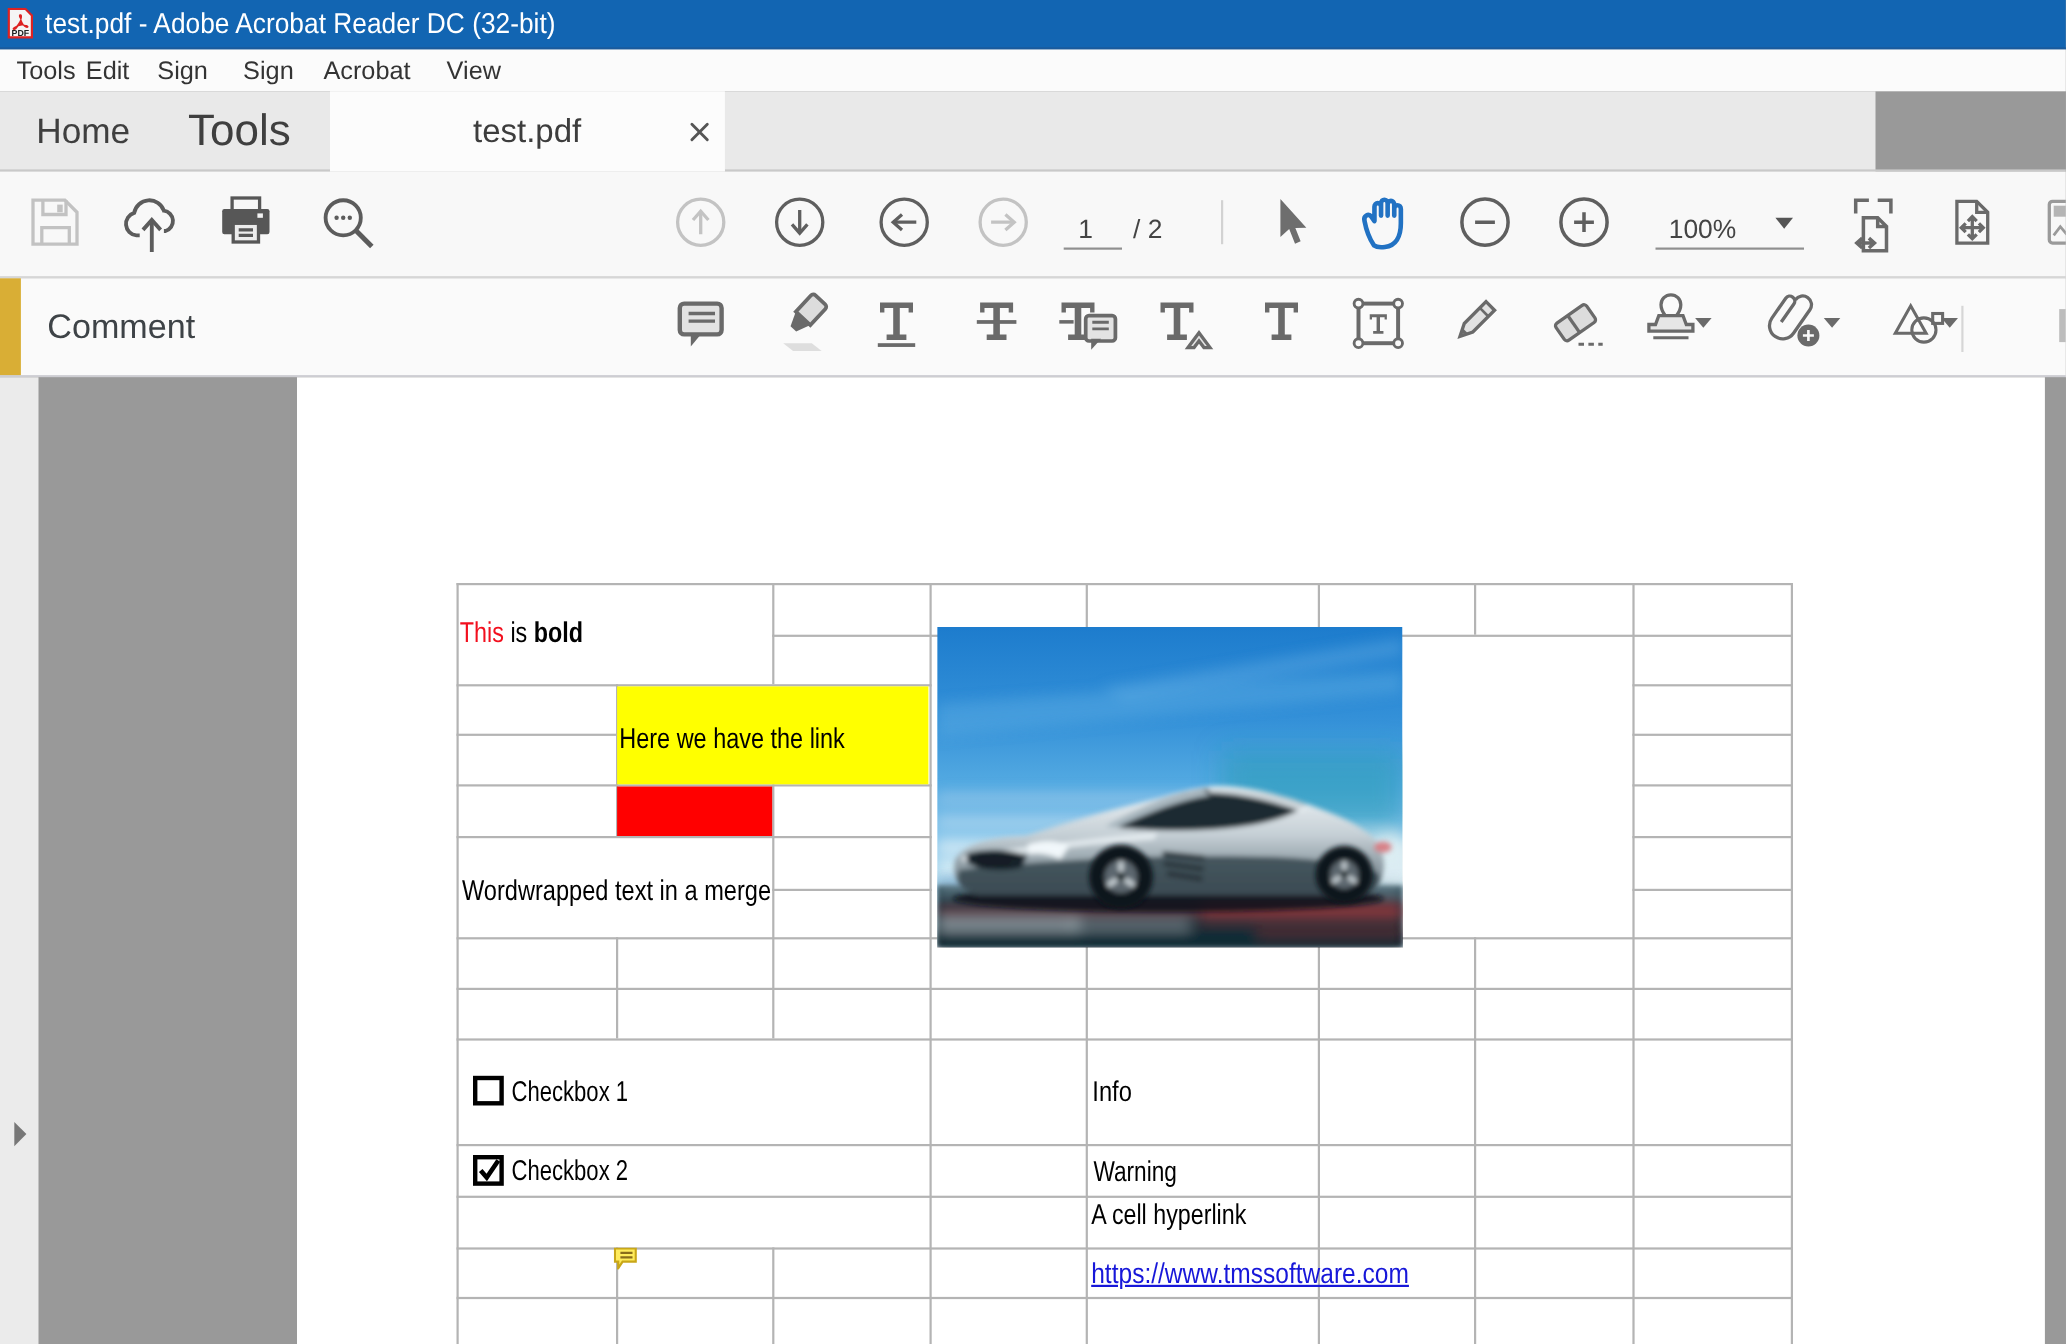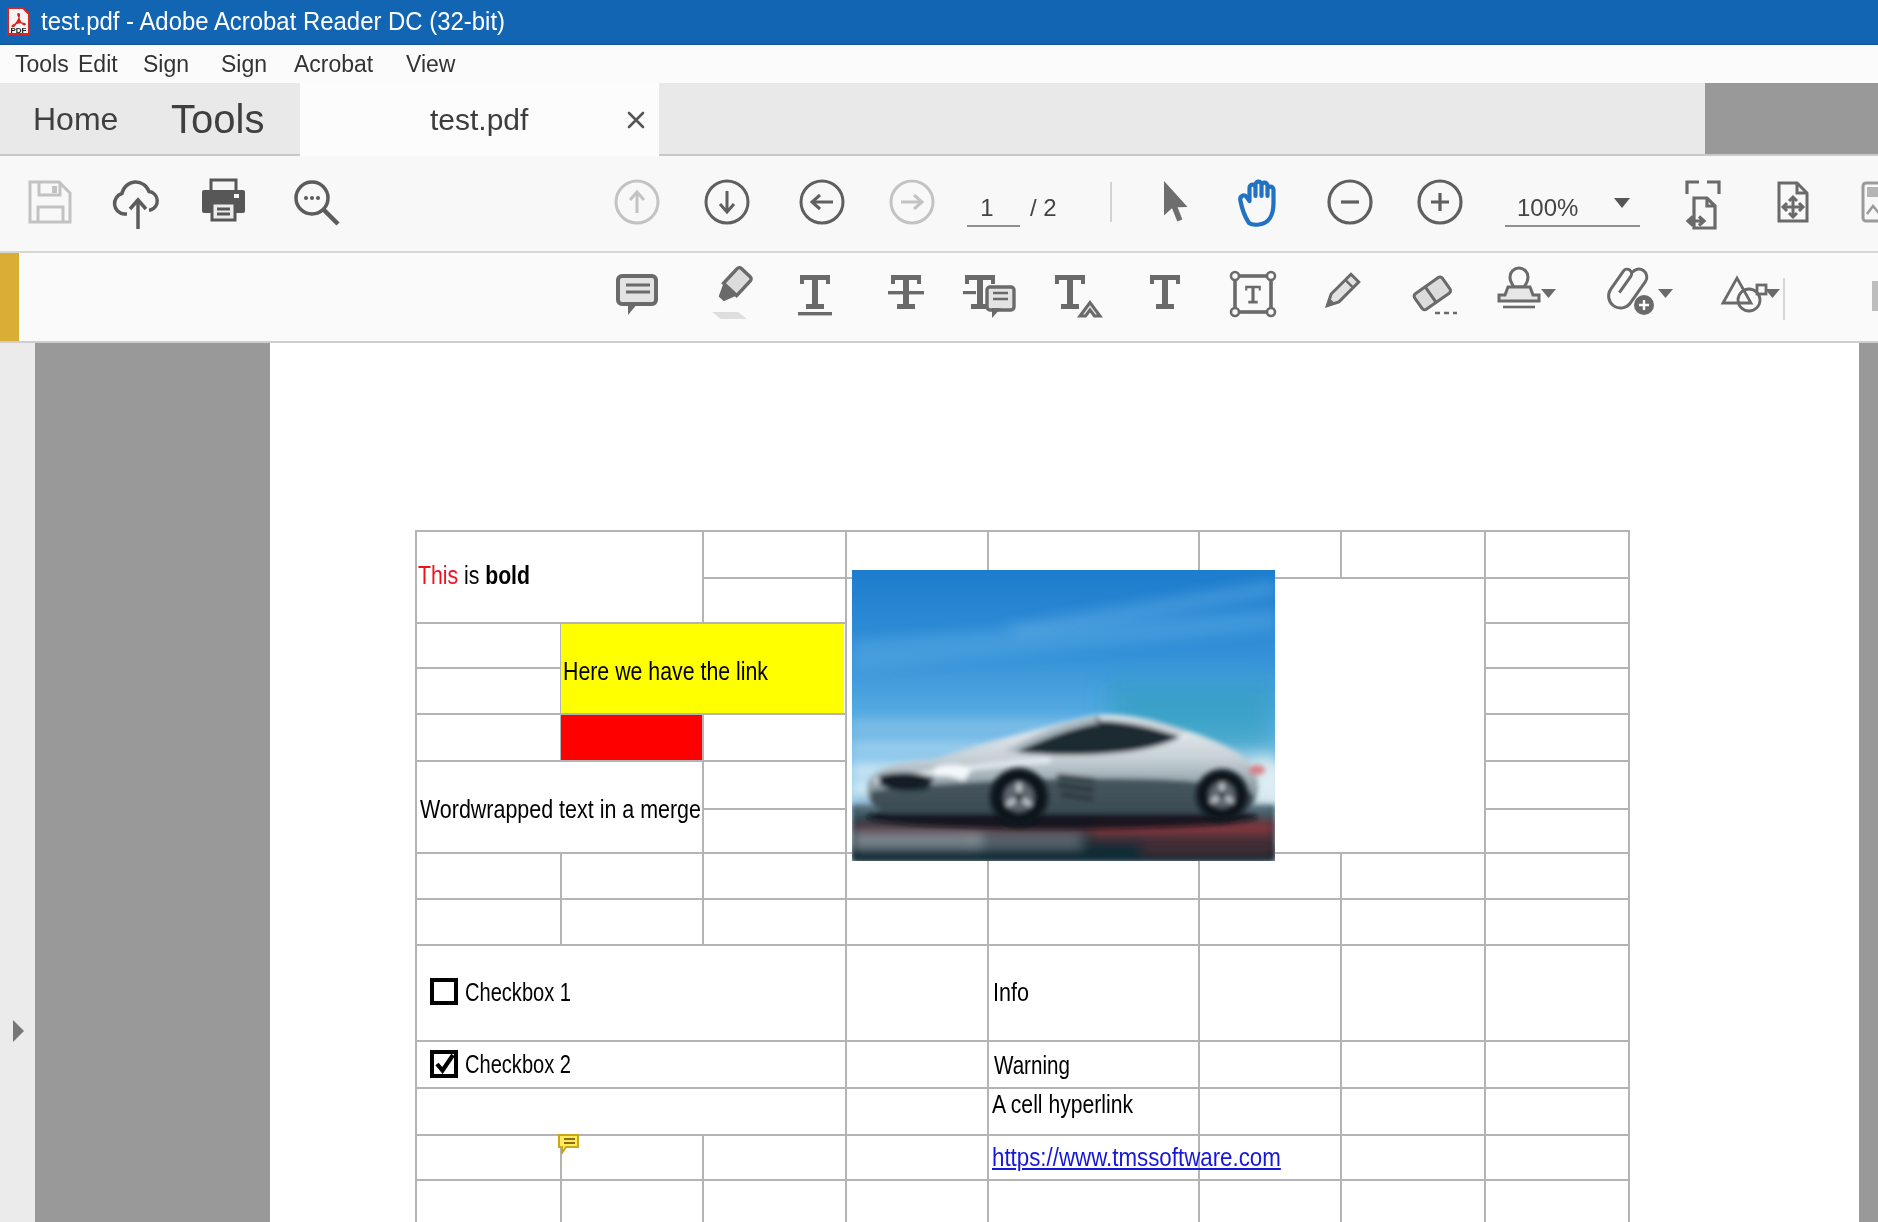--- a/index.html
+++ b/index.html
@@ -134,20 +134,21 @@
   </g>
   <g stroke="#9a9a9a" fill="none" stroke-width="3">
     <rect x="1863" y="27" width="24" height="38" rx="3"></rect>
     <rect x="1867" y="31" width="16" height="10" fill="#b5b5b5" stroke="none"></rect>
     <path d="M1867,58 l6,-8 l5,6 l4,-4" stroke-width="2.5"></path>
   </g>
 </svg>
 </div>
 <div id="commentbar">
   <div id="comment-accent"></div>
+  <span id="comment-label">Comment</span>
 <svg class="abs" style="left:0;top:0" width="1878" height="95" viewBox="0 0 1878 95">
   <g fill="#6a6a6a">
   <g transform="translate(637,38)">
     <rect x="-19" y="-15" width="38" height="28" rx="4" fill="#e3e3e3" stroke="#6a6a6a" stroke-width="4"></rect>
     <path d="M-11,-6 h24 M-11,1 h24" stroke="#6a6a6a" stroke-width="3" fill="none"></path>
     <path d="M-9,12 v12 l10,-12 z"></path>
   </g>
   <g transform="translate(727,39)">
     <g transform="rotate(43)">
       <path d="M-5.5,-27 h12 a3,3 0 0 1 3,3 v20 h-18 v-20 a3,3 0 0 1 3,-3 z" fill="#dcdcdc" stroke="#6a6a6a" stroke-width="3.4"></path>

